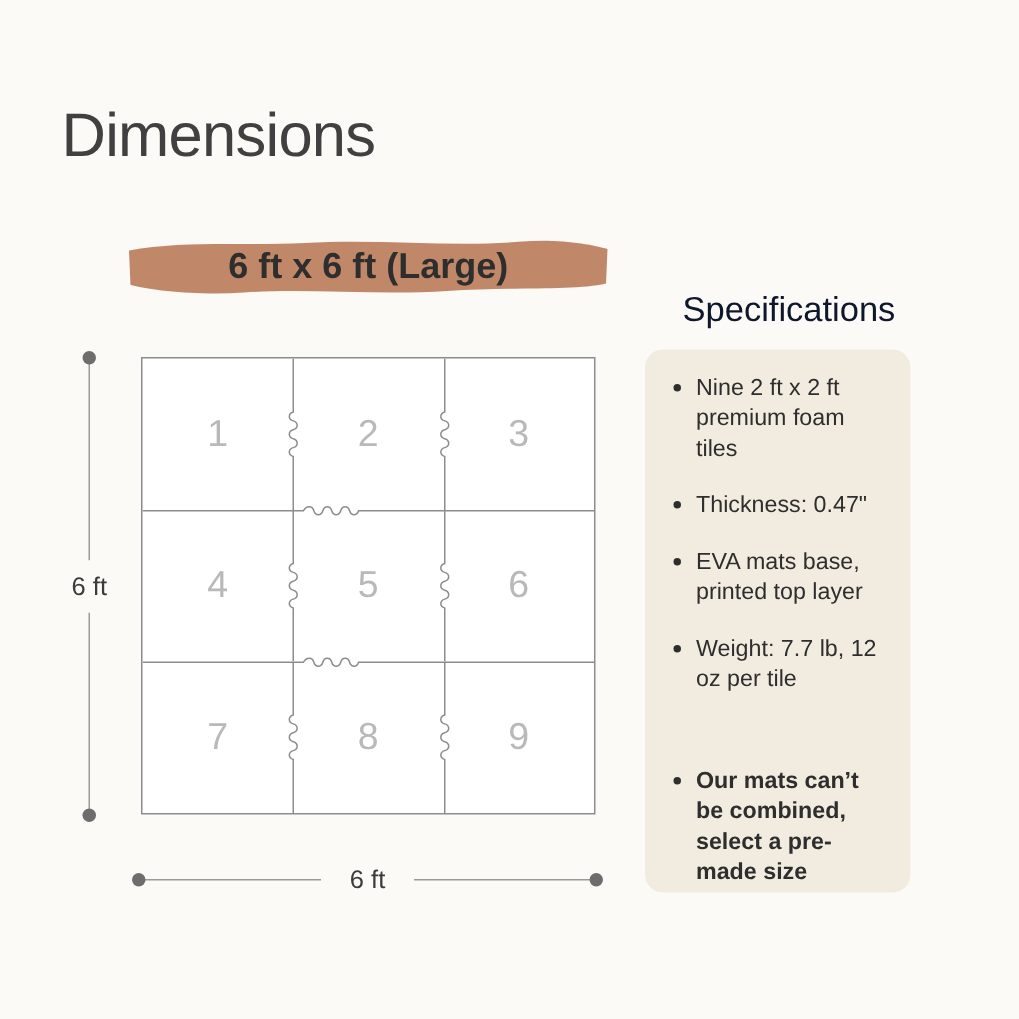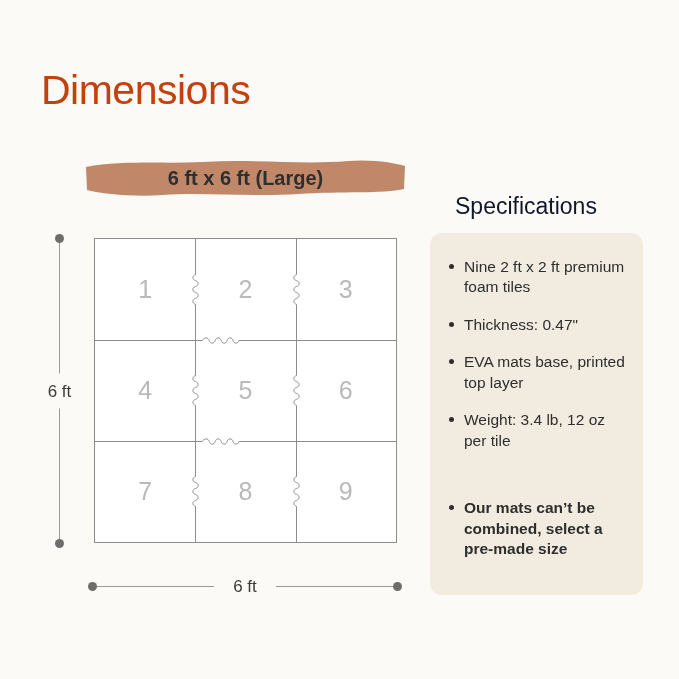--- a/index.html
+++ b/index.html
@@ -15,21 +15,21 @@
     overflow: hidden;
     position: relative;
   }
 
   #page-title {
     position: absolute;
     left: 41px;
     top: 40px;
     font-size: 41px;
     font-weight: 400;
-    color: #c2410c;
+    color: #404040;
     letter-spacing: -0.5px;
   }
 
   
   #size-banner {
     position: absolute;
     left: 83px;
     top: 158px;
     width: 325px;
     height: 40px;
@@ -43,21 +43,21 @@
   }
   #size-banner .banner-label {
     position: absolute;
     left: 0;
     top: 0;
     width: 325px;
     height: 40px;
     display: flex;
     align-items: center;
     justify-content: center;
-    font-size: 20px;
+    font-size: 24px;
     font-weight: 700;
     color: #2e2e2e;
   }
 
   
   #mat-grid {
     position: absolute;
     left: 94px;
     top: 238px;
     width: 303px;
@@ -188,26 +188,26 @@
     position: absolute;
     left: 455px;
     top: 193px;
     font-size: 23px;
     color: #0f172a;
   }
   #spec-card {
     position: absolute;
     left: 430px;
     top: 233px;
-    width: 213px;
+    width: 177px;
     height: 362px;
     background: #f2ece0;
     border-radius: 12px;
     box-sizing: border-box;
-    padding: 24px 18px 0 18px;
+    padding: 16px 18px 0 18px;
   }
   #spec-card ul {
     margin: 0;
     padding: 0;
     list-style: none;
   }
   #spec-card li {
     position: relative;
     padding-left: 16px;
     margin-bottom: 17px;
@@ -318,16 +318,16 @@
   <div class="hlabel">6 ft</div>
 </div>
 
 <div id="spec-title">Specifications</div>
 
 <div id="spec-card">
   <ul>
     <li>Nine 2 ft x 2 ft premium foam tiles</li>
     <li>Thickness: 0.47"</li>
     <li>EVA mats base, printed top layer</li>
-    <li>Weight: 3.4 lb, 12 oz per tile</li>
+    <li>Weight: 7.7 lb, 12 oz per tile</li>
     <li class="bold">Our mats can’t be combined, select a pre-made size</li>
   </ul>
 </div>
 
 </body></html>

